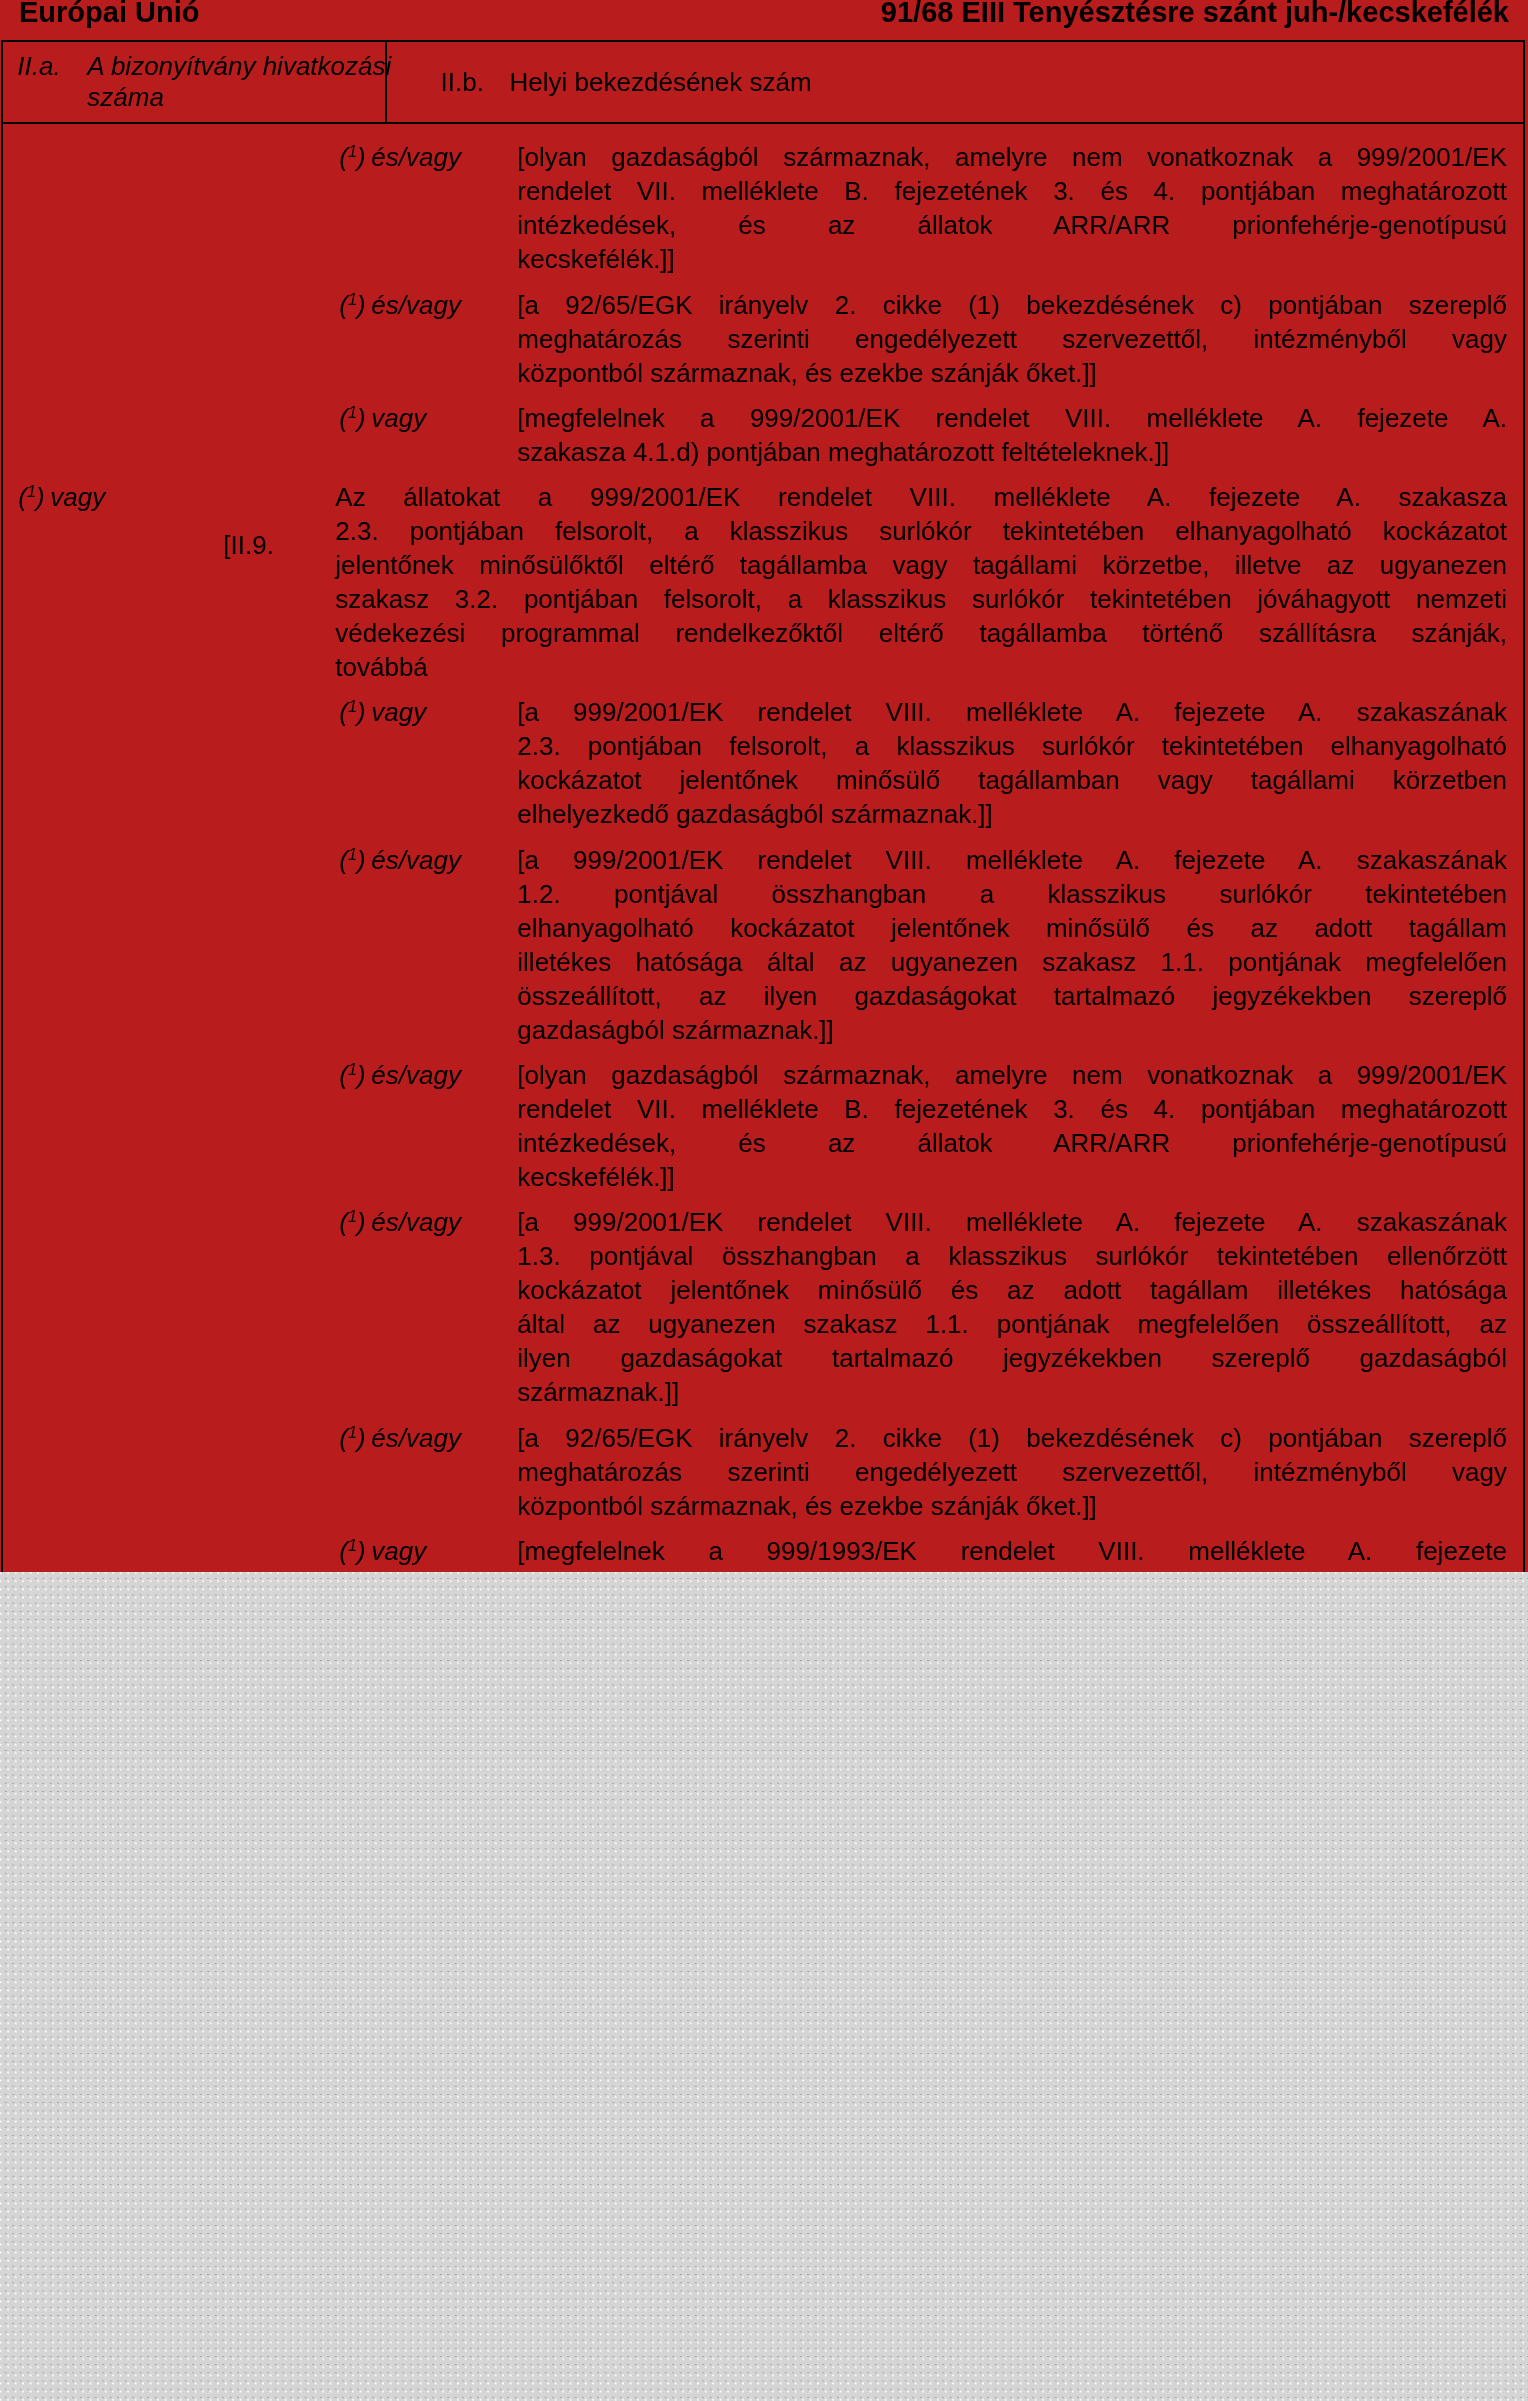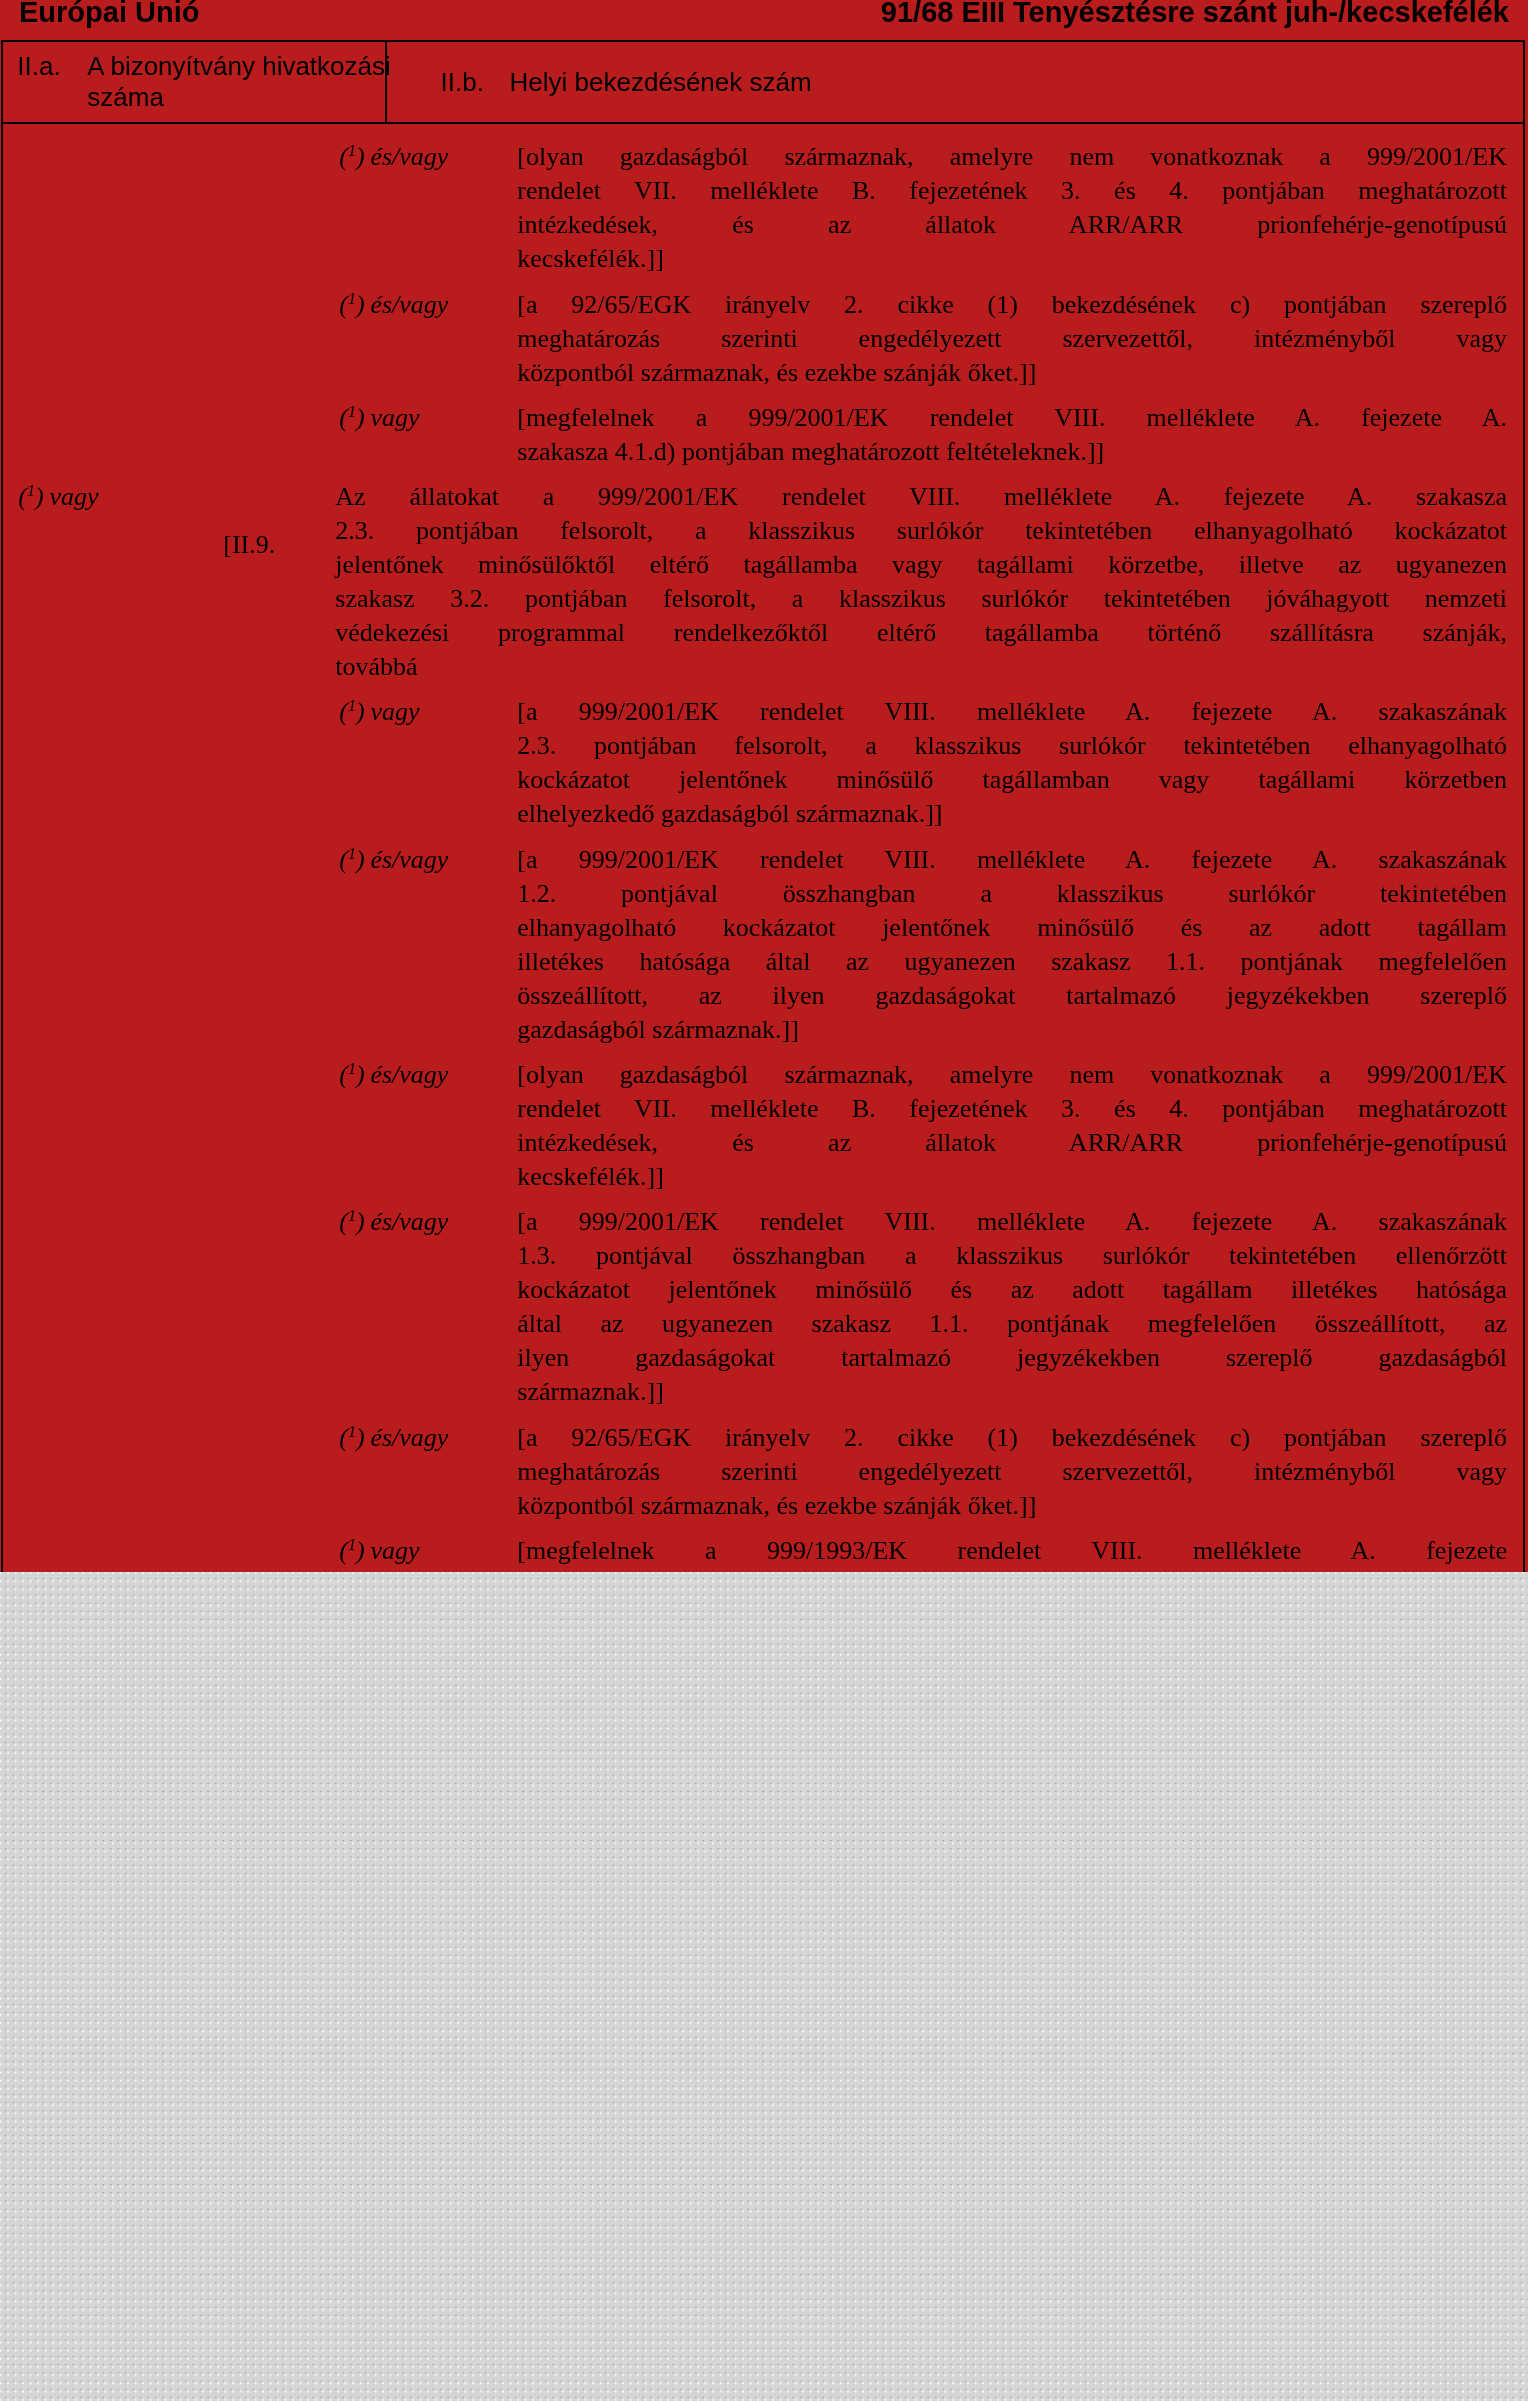--- a/index.html
+++ b/index.html
@@ -28,39 +28,38 @@
     position: absolute; left: 1.3px; top: 40px;
     width: 1524px; height: 84px;
     box-sizing: border-box;
     border: 2.5px solid #000;
     display: flex;
     font-size: 26px; line-height: 31px;
   }
   .hcell { box-sizing: border-box; display: flex; align-items: center; }
   .hc1 { width: 649px; border-right: 2.5px solid #000; position: relative; justify-content: center; }
   .hc1 .sec-num { position: absolute; left: 19px; top: 50%; transform: translateY(-50%); }
-  .hc2 { width: 384px; border-right: 2.5px solid #000; }
+  .hc2 { width: 384px; border-right: 2.5px solid #000; font-style: italic; }
   .hc2-row { display: flex; align-items: flex-start; padding-left: 14px; }
   .hc2-row .ref-num { width: 70px; flex: none; }
   .hc2-row .ref-label { width: 351px; }
   .hc3 { flex: 1; padding-left: 32px; }
   .hc3-row { display: flex; align-items: baseline; padding-left: 21.3px; }
   .hc3-row .local-num { width: 69px; flex: none; }
 
   
   .body-area {
     position: absolute; left: 1.3px; top: 124px;
     width: 1524px; height: 1448px;
     box-sizing: border-box;
     border-left: 2.5px solid #000;
     border-right: 2.5px solid #000;
     padding-top: 16.3px;
     overflow: hidden;
     font-size: 26px;
-    font-family: Liberation Serif, serif;
   }
   .certification-option { position: relative; margin-bottom: 11.3px; }
   .lbl { position: absolute; top: 0; font-style: italic; white-space: nowrap; line-height: 34px; }
   .lbl sup { font-size: 16.3px; line-height: 0; vertical-align: 8.8px; }
   .lbl .lbl-word { margin-left: 5.6px; }
   .inner .lbl { left: 336px; }
   .outer .lbl { left: 15px; }
   .marker { position: absolute; left: 220px; top: 0; line-height: 34px; margin-top: 48px; }
   .txt { margin-right: 16.3px; }
   .inner .txt { margin-left: 514px; }

